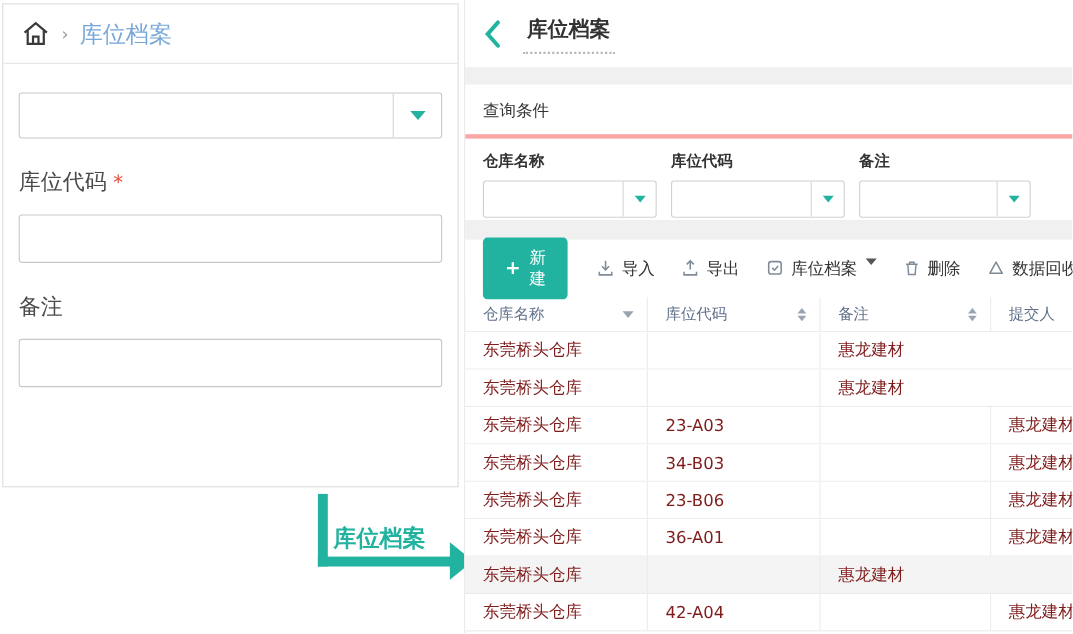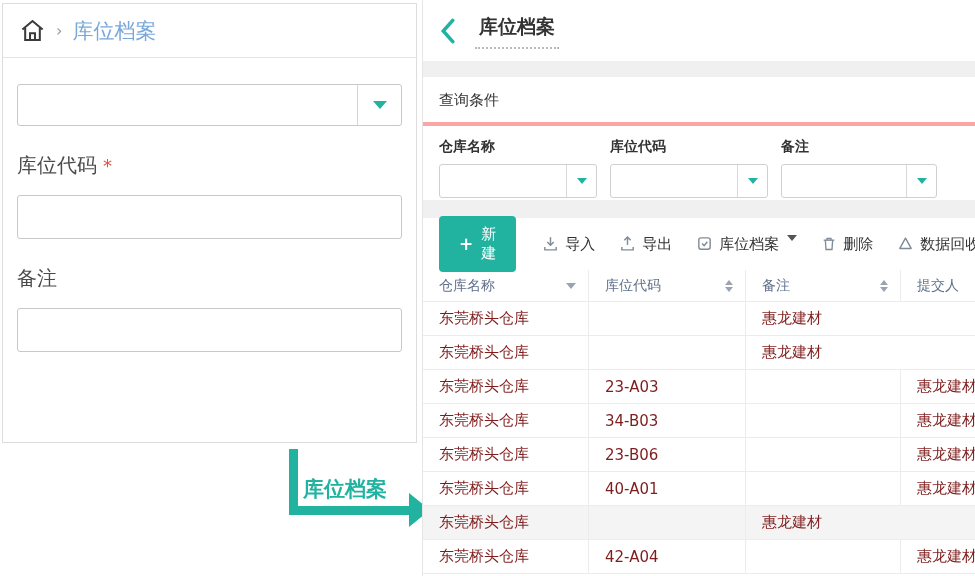--- a/index.html
+++ b/index.html
@@ -322,21 +322,21 @@
         <div class="t-cell">惠龙建材</div>
       </div>
       <div class="t-row t-body-row">
         <div class="t-cell">东莞桥头仓库</div>
         <div class="t-cell">23-B06</div>
         <div class="t-cell"></div>
         <div class="t-cell">惠龙建材</div>
       </div>
       <div class="t-row t-body-row">
         <div class="t-cell">东莞桥头仓库</div>
-        <div class="t-cell">40-A01</div>
+        <div class="t-cell">36-A01</div>
         <div class="t-cell"></div>
         <div class="t-cell">惠龙建材</div>
       </div>
       <div class="t-row t-body-row alt">
         <div class="t-cell">东莞桥头仓库</div>
         <div class="t-cell"></div>
         <div class="t-cell">惠龙建材</div>
       </div>
       <div class="t-row t-body-row">
         <div class="t-cell">东莞桥头仓库</div>

